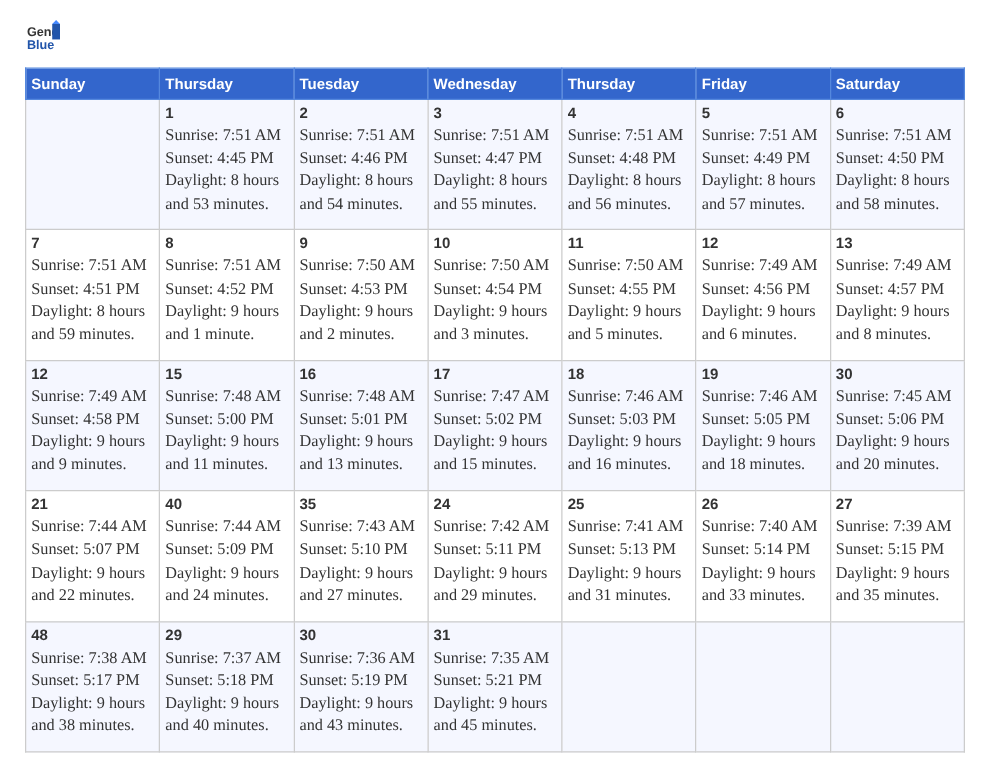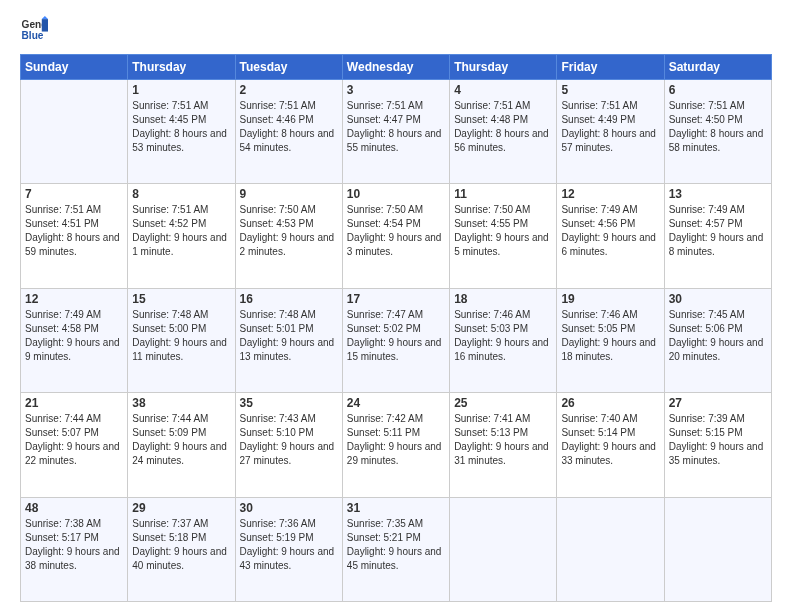--- a/index.html
+++ b/index.html
@@ -74,23 +74,24 @@
       width: 14.28%;
       height: 88px;
     }
     .day-num {
       font-size: 12px;
       font-weight: bold;
       color: #333;
       margin-bottom: 2px;
     }
     .day-info {
-      font-size: 10px;
+      font-size: 13px;
       line-height: 1.4;
       color: #333;
+      font-family: Liberation Serif, serif;
     }
     .empty-cell {
       background: #f9f9f9;
     }
     tr:nth-child(odd) td { background: #f5f7ff; }
     tr:nth-child(even) td { background: #fff; }
     thead th:first-child { border-radius: 0; }
   </style>
 </head>
 <body>
@@ -215,21 +216,21 @@
               <div class="day-num">30</div>
               <div class="day-info">Sunrise: 7:45 AM<br>Sunset: 5:06 PM<br>Daylight: 9 hours and 20 minutes.</div>
             </td>
           </tr>
           <tr>
             <td>
               <div class="day-num">21</div>
               <div class="day-info">Sunrise: 7:44 AM<br>Sunset: 5:07 PM<br>Daylight: 9 hours and 22 minutes.</div>
             </td>
             <td>
-              <div class="day-num">38</div>
+              <div class="day-num">40</div>
               <div class="day-info">Sunrise: 7:44 AM<br>Sunset: 5:09 PM<br>Daylight: 9 hours and 24 minutes.</div>
             </td>
             <td>
               <div class="day-num">35</div>
               <div class="day-info">Sunrise: 7:43 AM<br>Sunset: 5:10 PM<br>Daylight: 9 hours and 27 minutes.</div>
             </td>
             <td>
               <div class="day-num">24</div>
               <div class="day-info">Sunrise: 7:42 AM<br>Sunset: 5:11 PM<br>Daylight: 9 hours and 29 minutes.</div>
             </td>

